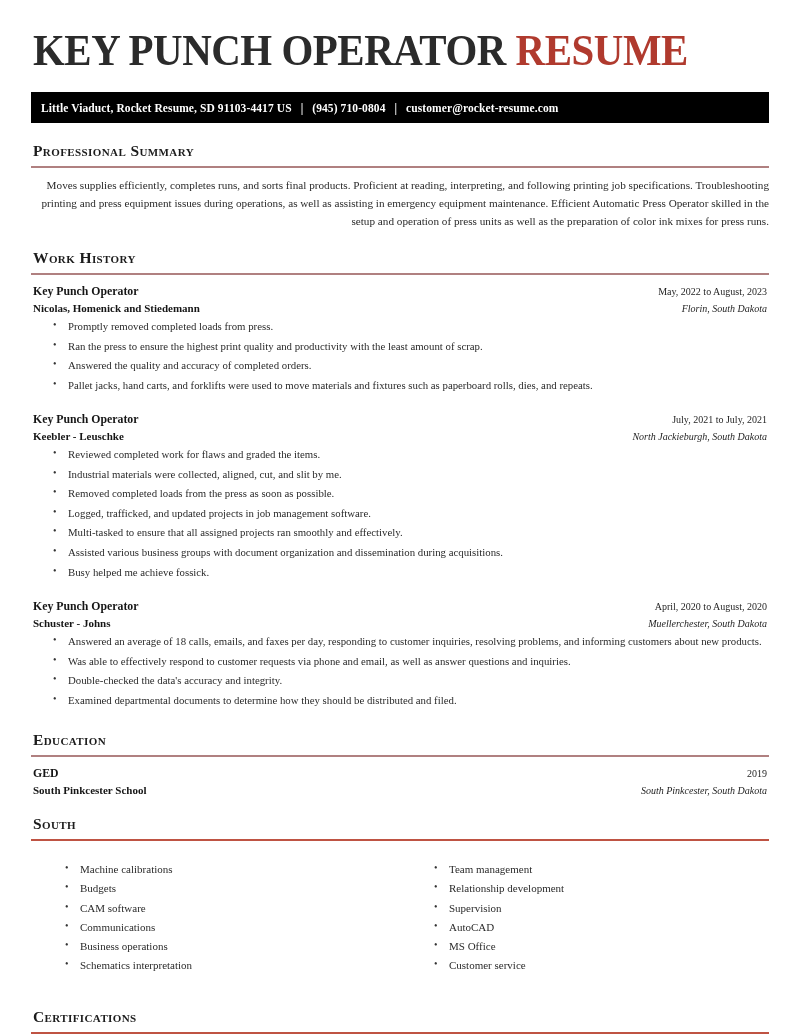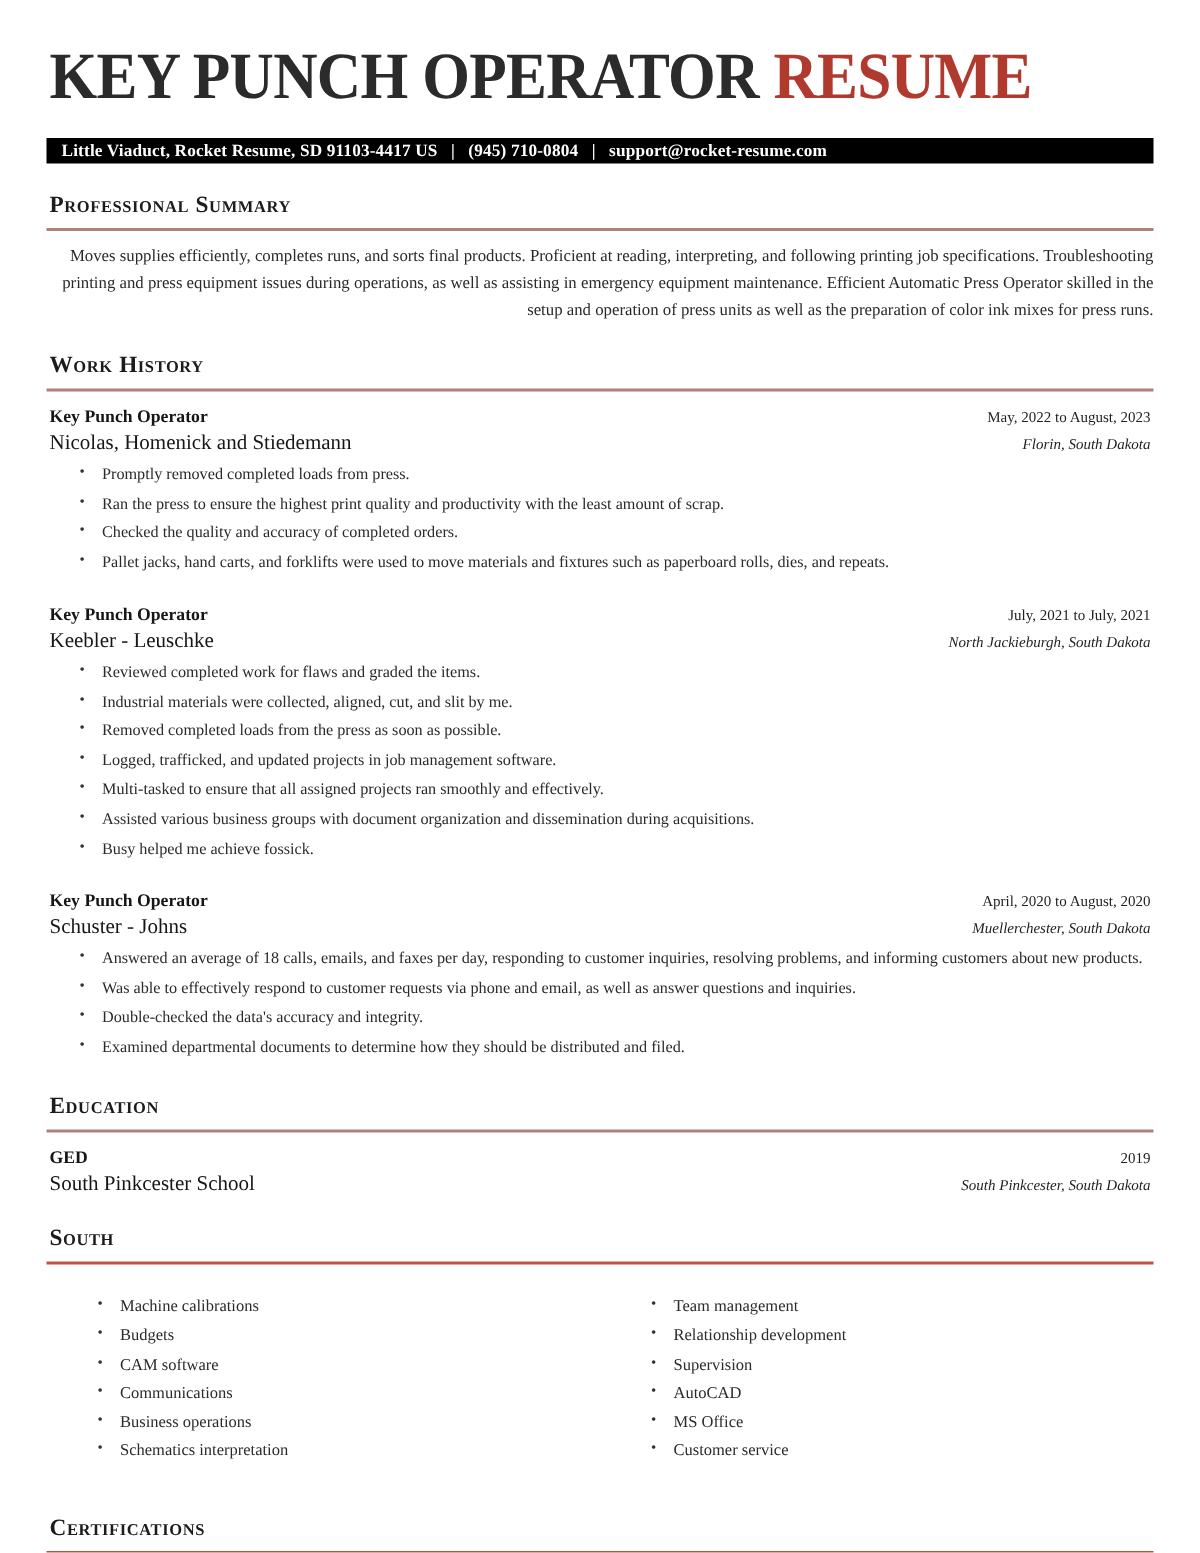--- a/index.html
+++ b/index.html
@@ -34,21 +34,21 @@
     transform: scaleX(0.93);
     transform-origin: left center;
   }
   .doc-title .t-dark { color: #2b2b2b; }
   .doc-title .t-accent { color: #b03a2e; }
 
   .contact-bar {
     margin-top: 18px;
     background: #000000;
     color: #ffffff;
-    height: 17px;
+    height: 31px;
     display: flex;
     align-items: center;
     padding: 0 10px;
     box-sizing: border-box;
   }
   .contact-bar .ct {
     font-size: 11.5px;
     font-weight: 700;
     letter-spacing: 0.1px;
     white-space: nowrap;
@@ -100,21 +100,21 @@
   .entry-row .left {
     font-size: 11.8px;
     font-weight: 700;
     color: #161616;
   }
   .entry-row .right {
     font-size: 10px;
     color: #1f1f1f;
     text-align: right;
   }
-  .entry-row.org .left { font-size: 14px; font-weight: 400; }
+  .entry-row.org .left { font-size: 11px; font-weight: 700; }
   .entry-row.org .right { font-style: italic; }
 
   ul.bullets {
     list-style: none;
     margin: 5px 0 0 0;
     padding: 0 0 0 22px;
   }
   ul.bullets li {
     font-size: 10.8px;
     line-height: 1.42;
@@ -196,21 +196,21 @@
   <h1 class="doc-title">
     <span class="t-dark">KEY PUNCH OPERATOR</span>
     <span class="t-accent">RESUME</span>
   </h1>
 
   <div class="contact-bar">
     <span class="ct">Little Viaduct, Rocket Resume, SD 91103-4417 US</span>
     <span class="sep">|</span>
     <span class="ct">(945) 710-0804</span>
     <span class="sep">|</span>
-    <span class="ct">support@rocket-resume.com</span>
+    <span class="ct">customer@rocket-resume.com</span>
   </div>
 
   <div class="section">
     <div class="section-title">Professional Summary</div>
     <div class="section-rule"></div>
     <p class="summary">Moves supplies efficiently, completes runs, and sorts final products. Proficient at reading, interpreting, and following printing job specifications. Troubleshooting printing and press equipment issues during operations, as well as assisting in emergency equipment maintenance. Efficient Automatic Press Operator skilled in the setup and operation of press units as well as the preparation of color ink mixes for press runs.</p>
   </div>
 
   <div class="section">
     <div class="section-title">Work History</div>
@@ -221,21 +221,21 @@
         <span class="left">Key Punch Operator</span>
         <span class="right">May, 2022 to August, 2023</span>
       </div>
       <div class="entry-row org">
         <span class="left">Nicolas, Homenick and Stiedemann</span>
         <span class="right">Florin, South Dakota</span>
       </div>
       <ul class="bullets">
         <li>Promptly removed completed loads from press.</li>
         <li>Ran the press to ensure the highest print quality and productivity with the least amount of scrap.</li>
-        <li>Checked the quality and accuracy of completed orders.</li>
+        <li>Answered the quality and accuracy of completed orders.</li>
         <li>Pallet jacks, hand carts, and forklifts were used to move materials and fixtures such as paperboard rolls, dies, and repeats.</li>
       </ul>
     </div>
 
     <div class="entry">
       <div class="entry-row">
         <span class="left">Key Punch Operator</span>
         <span class="right">July, 2021 to July, 2021</span>
       </div>
       <div class="entry-row org">

